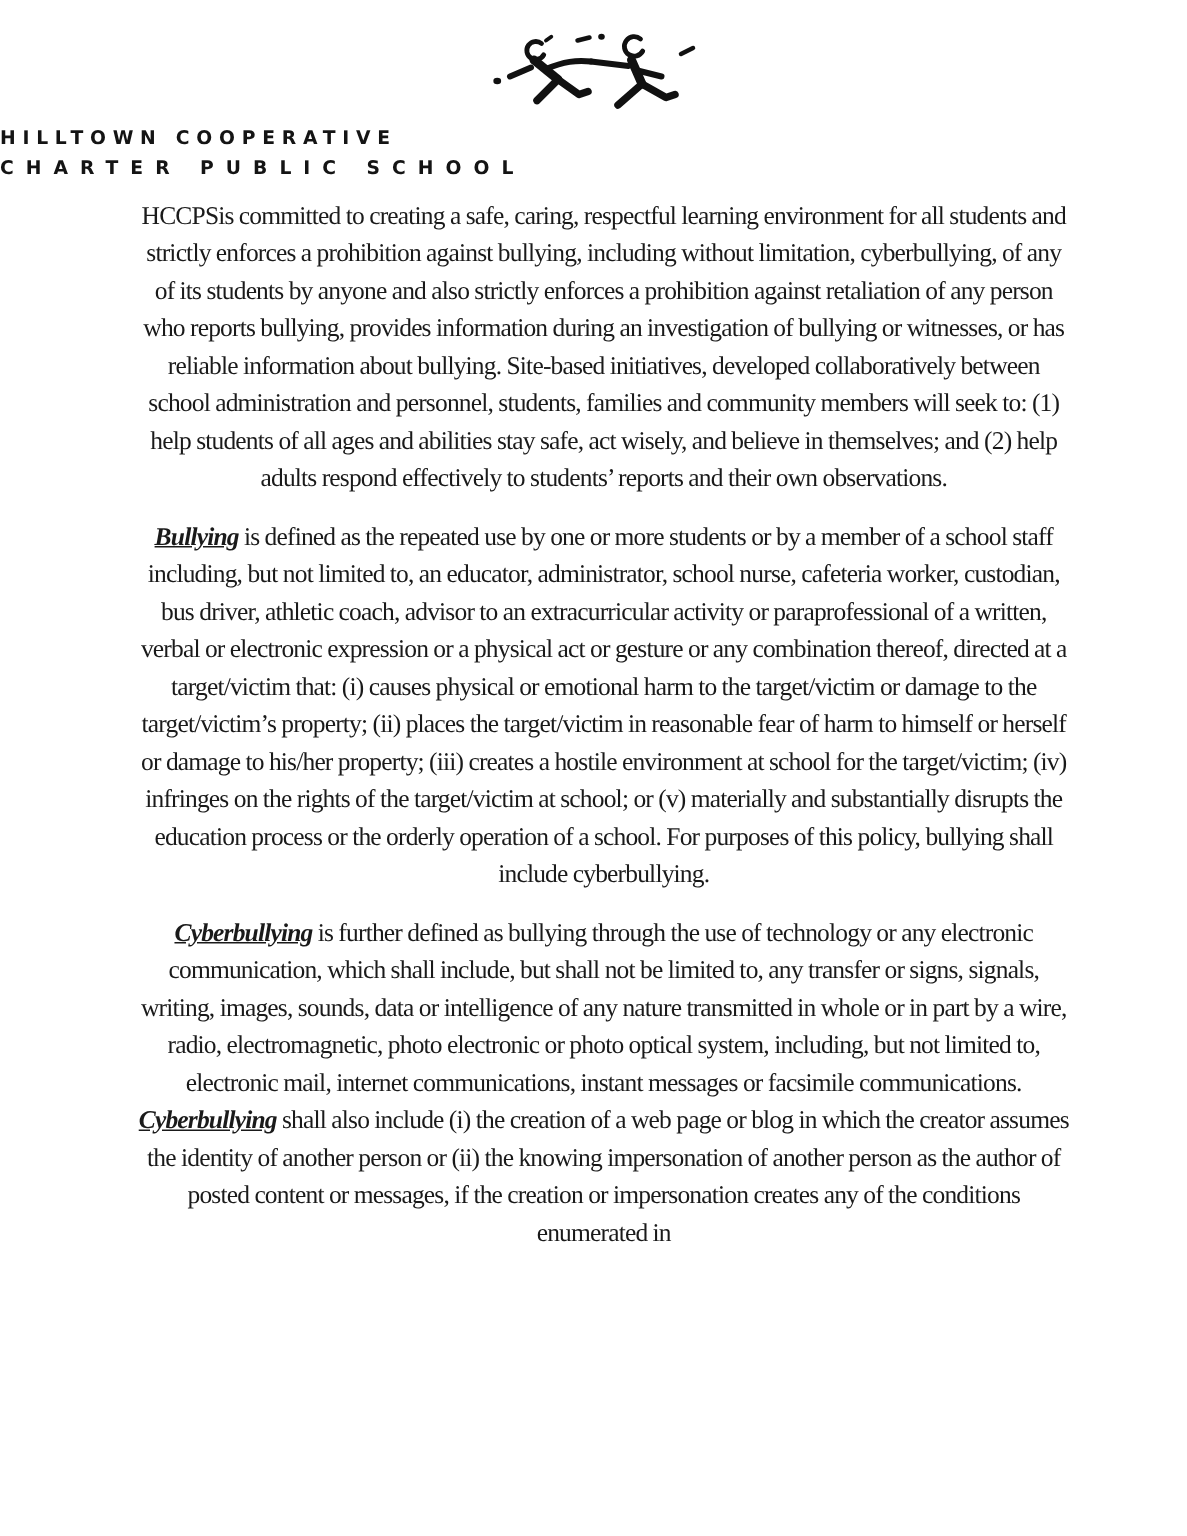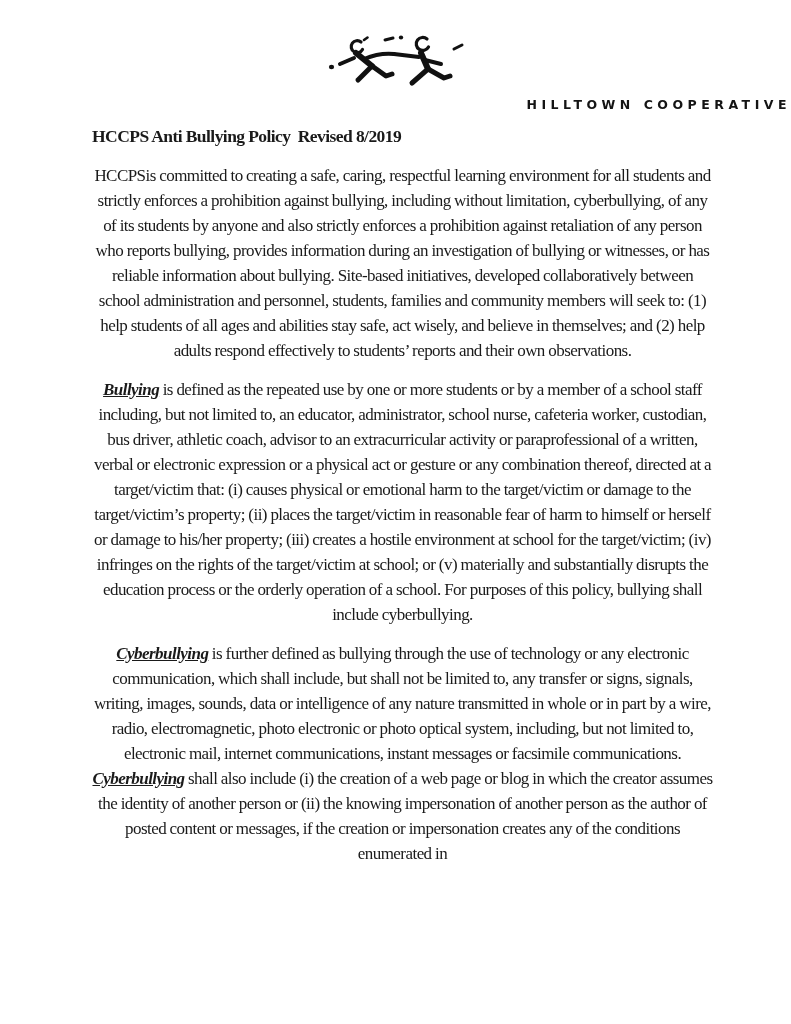--- a/index.html
+++ b/index.html
@@ -11,22 +11,22 @@
     position: relative;
     width: 791px;
     height: 1024px;
     background: #ffffff;
     overflow: hidden;
     font-family: "Liberation Serif", serif;
     color: #1a1a1a;
   }
   
   .letterhead {
-    padding-top: 33px;
-    text-align: right;
+    padding-top: 20px;
+    text-align: left;
   }
   .logo-wrap {
     width: 150px;
     margin: 0 auto;
   }
   .logo-wrap svg { display: block; }
   .school-line {
     font-family: "DejaVu Sans", sans-serif;
     font-weight: bold;
     color: #141414;
@@ -106,25 +106,25 @@
 
         <path d="M102 36 L86 50" stroke-width="5"></path>
         <path d="M102 36 L118 45 L124 43" stroke-width="5"></path>
 
         <path d="M59 7 l8 -2" stroke-width="3"></path>
         <ellipse cx="75" cy="4.5" rx="2.2" ry="2" fill="#111111" stroke="none"></ellipse>
         <path d="M128 16 l8 -4" stroke-width="3"></path>
       </svg>
     </div>
     <div class="school-line l1">HILLTOWN COOPERATIVE</div>
+    <div class="school-line l2">CHARTER PUBLIC SCHOOL</div>
   </header>
 
   <main class="doc-body">
 
-    <h1 class="doc-title">HCCPS Anti Bullying Policy  Revised 8/2019</h1>
 
     <p>
       <span>HCCPSis committed to creating a safe, caring, respectful learning environment for all students and strictly enforces a prohibition against bullying, including without limitation, cyberbullying, of any of its students by anyone and also strictly enforces a prohibition against retaliation of any person who reports bullying, provides information during an investigation of bullying or witnesses, or has reliable information about bullying. Site-based initiatives, developed collaboratively between school administration and personnel, students, families and community members will seek to: (1) help students of all ages and abilities stay safe, act wisely, and believe in themselves; and (2) help adults respond effectively to students’ reports and their own observations.</span>
     </p>
 
 
     <p>
       <span class="term">Bullying</span><span> is defined as the repeated use by one or more students or by a member of a school staff including, but not limited to, an educator, administrator, school nurse, cafeteria worker, custodian, bus driver, athletic coach, advisor to an extracurricular activity or paraprofessional of a written, verbal or electronic expression or a physical act or gesture or any combination thereof, directed at a target/victim that: (i) causes physical or emotional harm to the target/victim or damage to the target/victim’s property; (ii) places the target/victim in reasonable fear of harm to himself or herself or damage to his/her property; (iii) creates a hostile environment at school for the target/victim; (iv) infringes on the rights of the target/victim at school; or (v) materially and substantially disrupts the education process or the orderly operation of a school. For purposes of this policy, bullying shall include cyberbullying.</span>
     </p>
 

